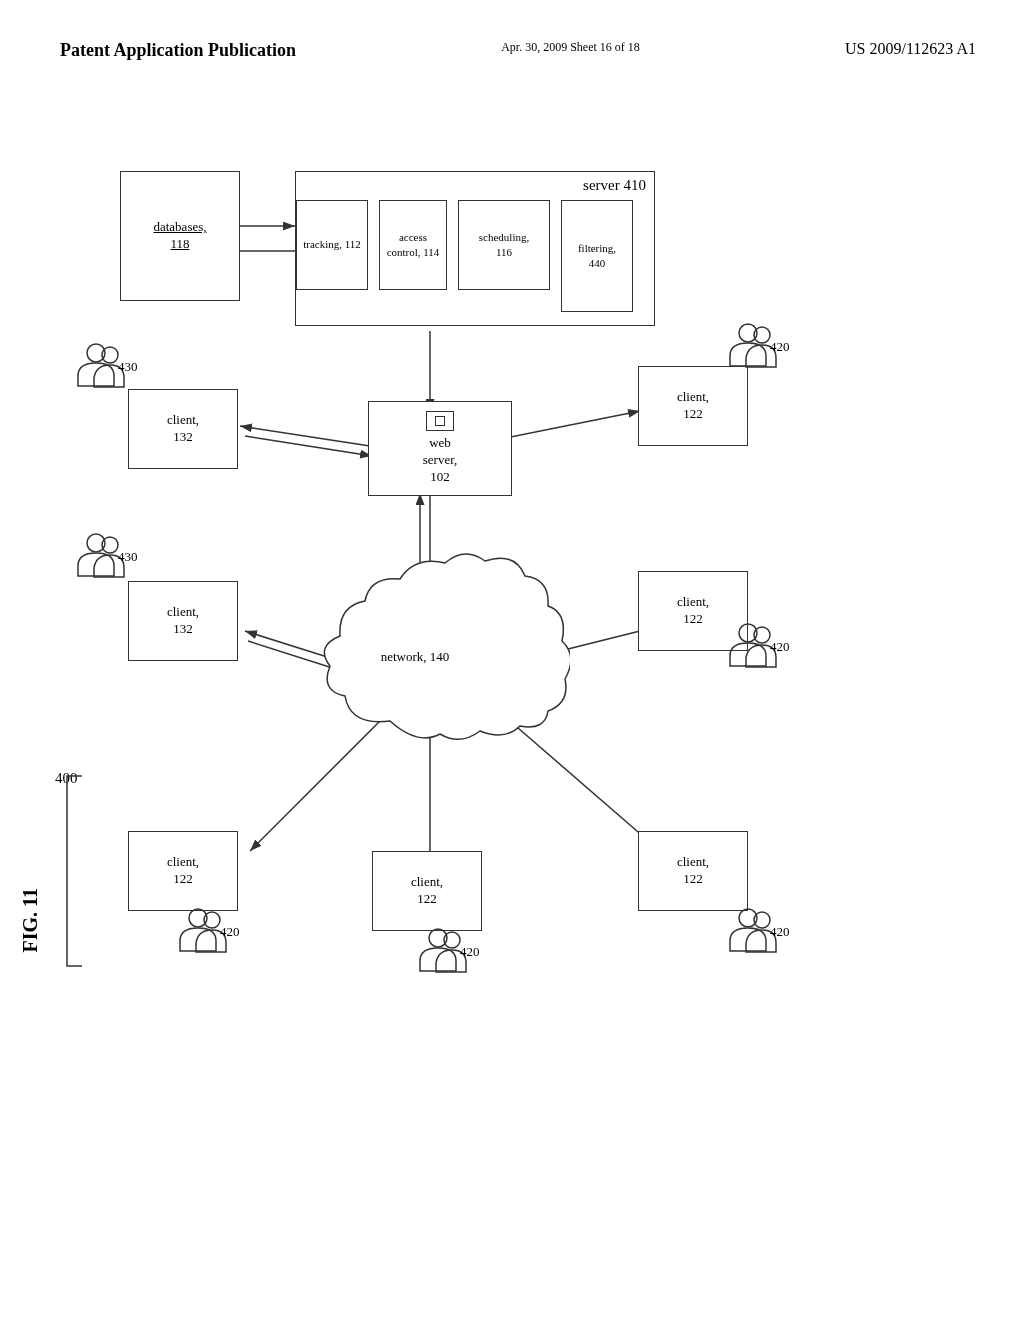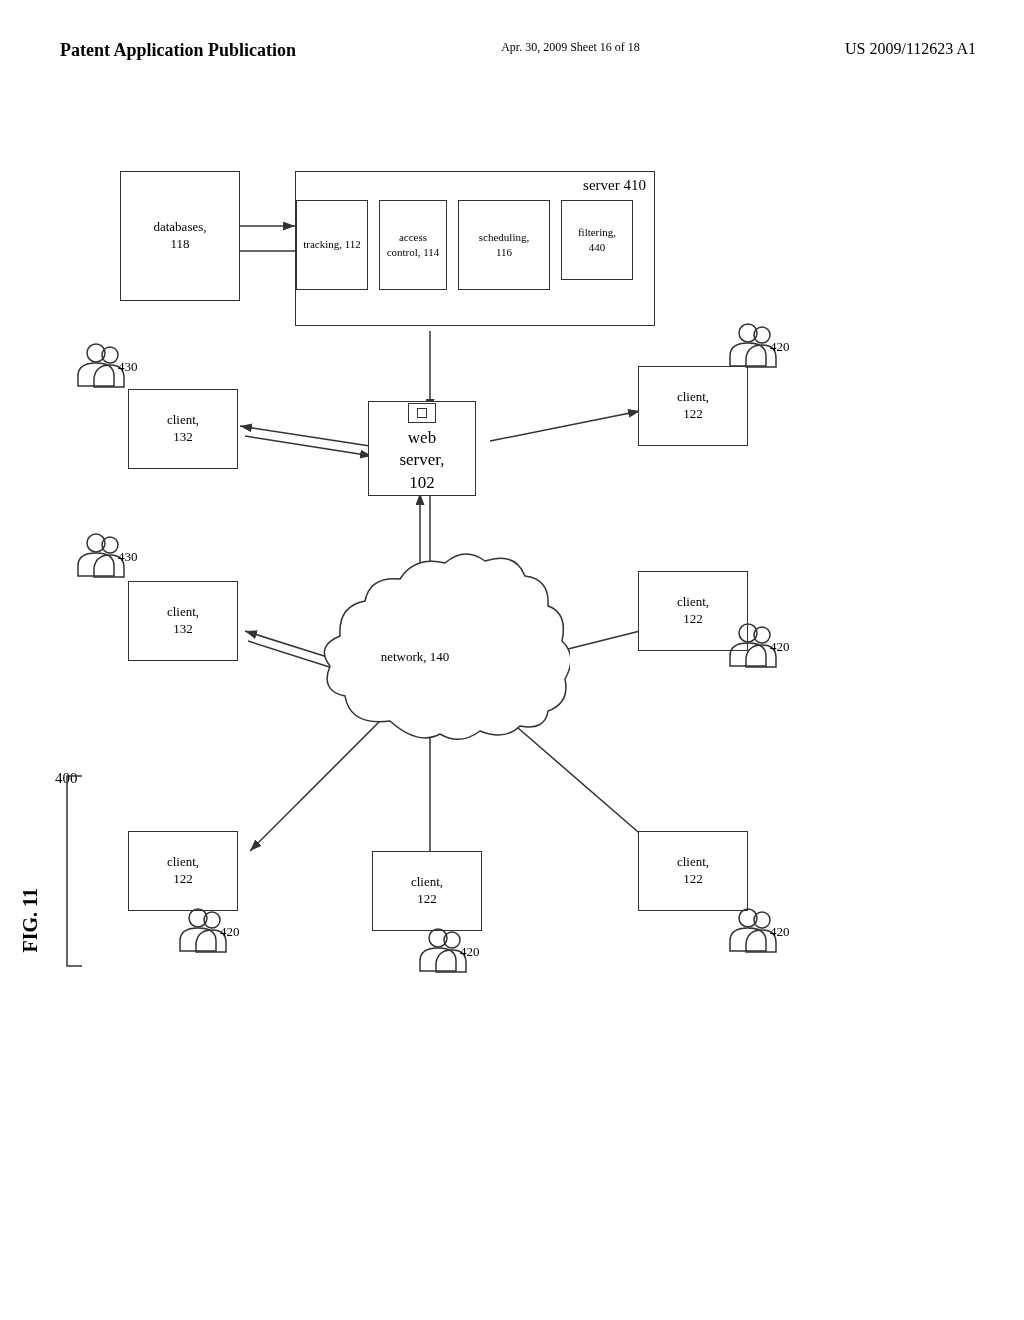--- a/index.html
+++ b/index.html
@@ -109,31 +109,31 @@
     <div style="display:flex; flex-direction:row; gap:11px; margin-top:4px; margin-left:8px; width:100%;">
       <div class="box" style="position:relative; left:0; top:0; width:72px; height:90px; font-size:11px;">
         tracking, 112
       </div>
       <div class="box" style="position:relative; left:0; top:0; width:68px; height:90px; font-size:11px;">
         access<br>control, 114
       </div>
       <div class="box" style="position:relative; left:0; top:0; width:92px; height:90px; font-size:11px;">
         scheduling,<br>116
       </div>
-      <div class="box" style="position:relative; left:0; top:0; width:72px; height:80px; font-size:11px;">
+      <div class="box" style="position:relative; left:0; top:0; width:72px; height:112px; font-size:11px;">
         filtering,<br>440
       </div>
     </div>
   </div>
 
-  <div class="box" style="left:120px; top:100px; width:120px; height:130px; font-size:13px;">
+  <div class="box" style="left:120px; top:100px; width:120px; height:130px; font-size:13px;text-decoration:underline;">
     <span>databases,<br>118</span>
   </div>
 
-  <div class="box" style="left:368px; top:330px; width:108px; height:95px; font-size:17px;">
+  <div class="box" style="left:368px; top:330px; width:144px; height:95px; font-size:13px;">
 
     <div style="width:28px; height:20px; border:1.5px solid #333; margin-bottom:4px; display:flex; align-items:center; justify-content:center;">
       <div style="width:10px; height:10px; border:1px solid #333;"></div>
     </div>
     <span>web<br>server,<br>102</span>
   </div>
 
   <svg style="position:absolute; left:310px; top:470px;" width="260" height="220">
     <path d="M80,180 Q40,185 35,155 Q10,150 20,125 Q5,105 30,95 Q28,65 55,60 Q60,35 90,38 Q105,15 135,22 Q155,5 175,20 Q205,10 215,35 Q240,38 238,65 Q258,72 252,100 Q268,115 255,138 Q260,162 238,170 Q235,190 210,185 Q195,200 170,190 Q150,205 130,193 Q108,205 80,180Z" fill="white" stroke="#333" stroke-width="1.5"></path>
     <text x="105" y="120" font-size="13" font-family="Times New Roman" text-anchor="middle">network, 140</text>

